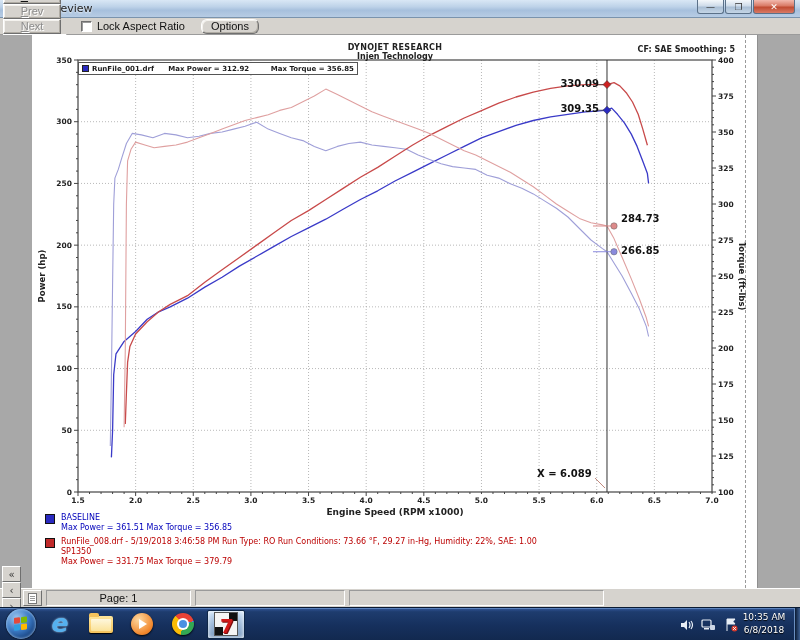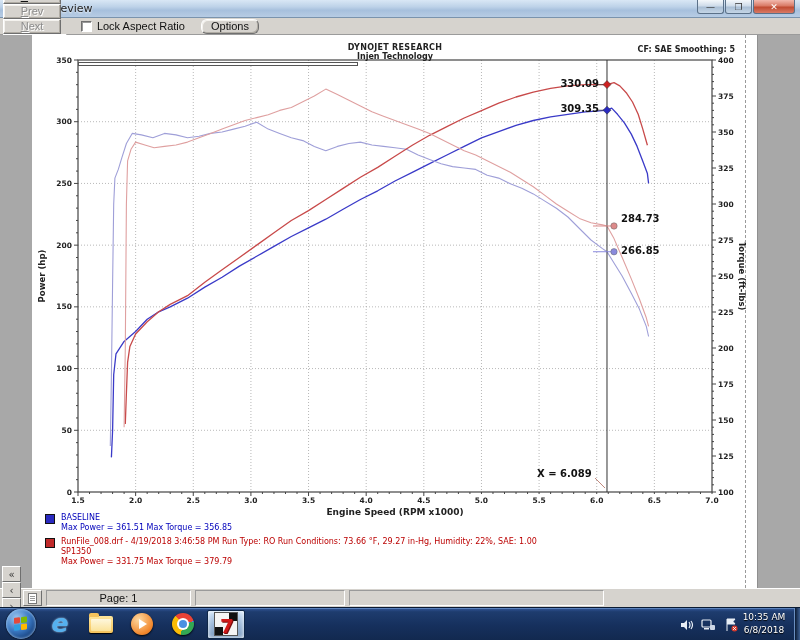--- a/index.html
+++ b/index.html
@@ -381,39 +381,45 @@
         </svg>
       <div id="margin-dash"></div>
 
       <div id="chart-header">
         <div class="h1">DYNOJET RESEARCH</div>
         <div class="h2">Injen Technology</div>
       </div>
       <div id="corner-note">CF: SAE  Smoothing: 5</div>
 
       <div id="legend">
+          <div class="legend-row">
+            <span class="legend-swatch" style="background: rgb(42, 42, 192);"></span>
+            <span class="legend-name">RunFile_001.drf</span>
+            <span class="legend-power">Max Power = 312.92</span>
+            <span>Max Torque = 356.85</span>
+          </div>
         </div>
 
       <div id="point-labels">
           <div class="point-label" style="right: 158.013px; top: 42.5746px; text-align: right;">330.09</div>
           <div class="point-label" style="right: 158.013px; top: 68.1737px; text-align: right;">309.35</div>
           <div class="point-label" style="left: 588.987px; top: 178px;">284.73</div>
           <div class="point-label" style="left: 588.987px; top: 209.736px; text-align: center;">266.85</div>
         </div>
       <div id="cursor-label" style="left: 504.987px; top: 433px;">X = 6.089</div>
 
       <div id="footer">
           <div class="run-block">
             <span class="run-swatch" style="background: rgb(42, 42, 192);"></span>
             <div class="run-line" style="color: rgb(0, 0, 187);">BASELINE</div>
             <div class="run-line" style="color: rgb(0, 0, 187);">Max Power = 361.51  Max Torque = 356.85</div>
           </div>
           <div class="run-block">
             <span class="run-swatch" style="background: rgb(192, 42, 42);"></span>
-            <div class="run-line" style="color: rgb(187, 0, 0);">RunFile_008.drf - 4/19/2018 3:46:58 PM  Run Type: RO  Run Conditions: 73.66 °F, 29.27 in-Hg,  Humidity:  22%, SAE: 1.00</div>
+            <div class="run-line" style="color: rgb(187, 0, 0);">RunFile_008.drf - 5/19/2018 3:46:58 PM  Run Type: RO  Run Conditions: 73.66 °F, 29.27 in-Hg,  Humidity:  22%, SAE: 1.00</div>
             <div class="run-line" style="color: rgb(187, 0, 0);">SP1350</div>
             <div class="run-line" style="color: rgb(187, 0, 0);">Max Power = 331.75  Max Torque = 379.79</div>
           </div>
         </div>
     </div>
   </div>
 
   <div id="statusbar">
     <span id="nav-buttons">
         <div class="nav-btn">«</div>

